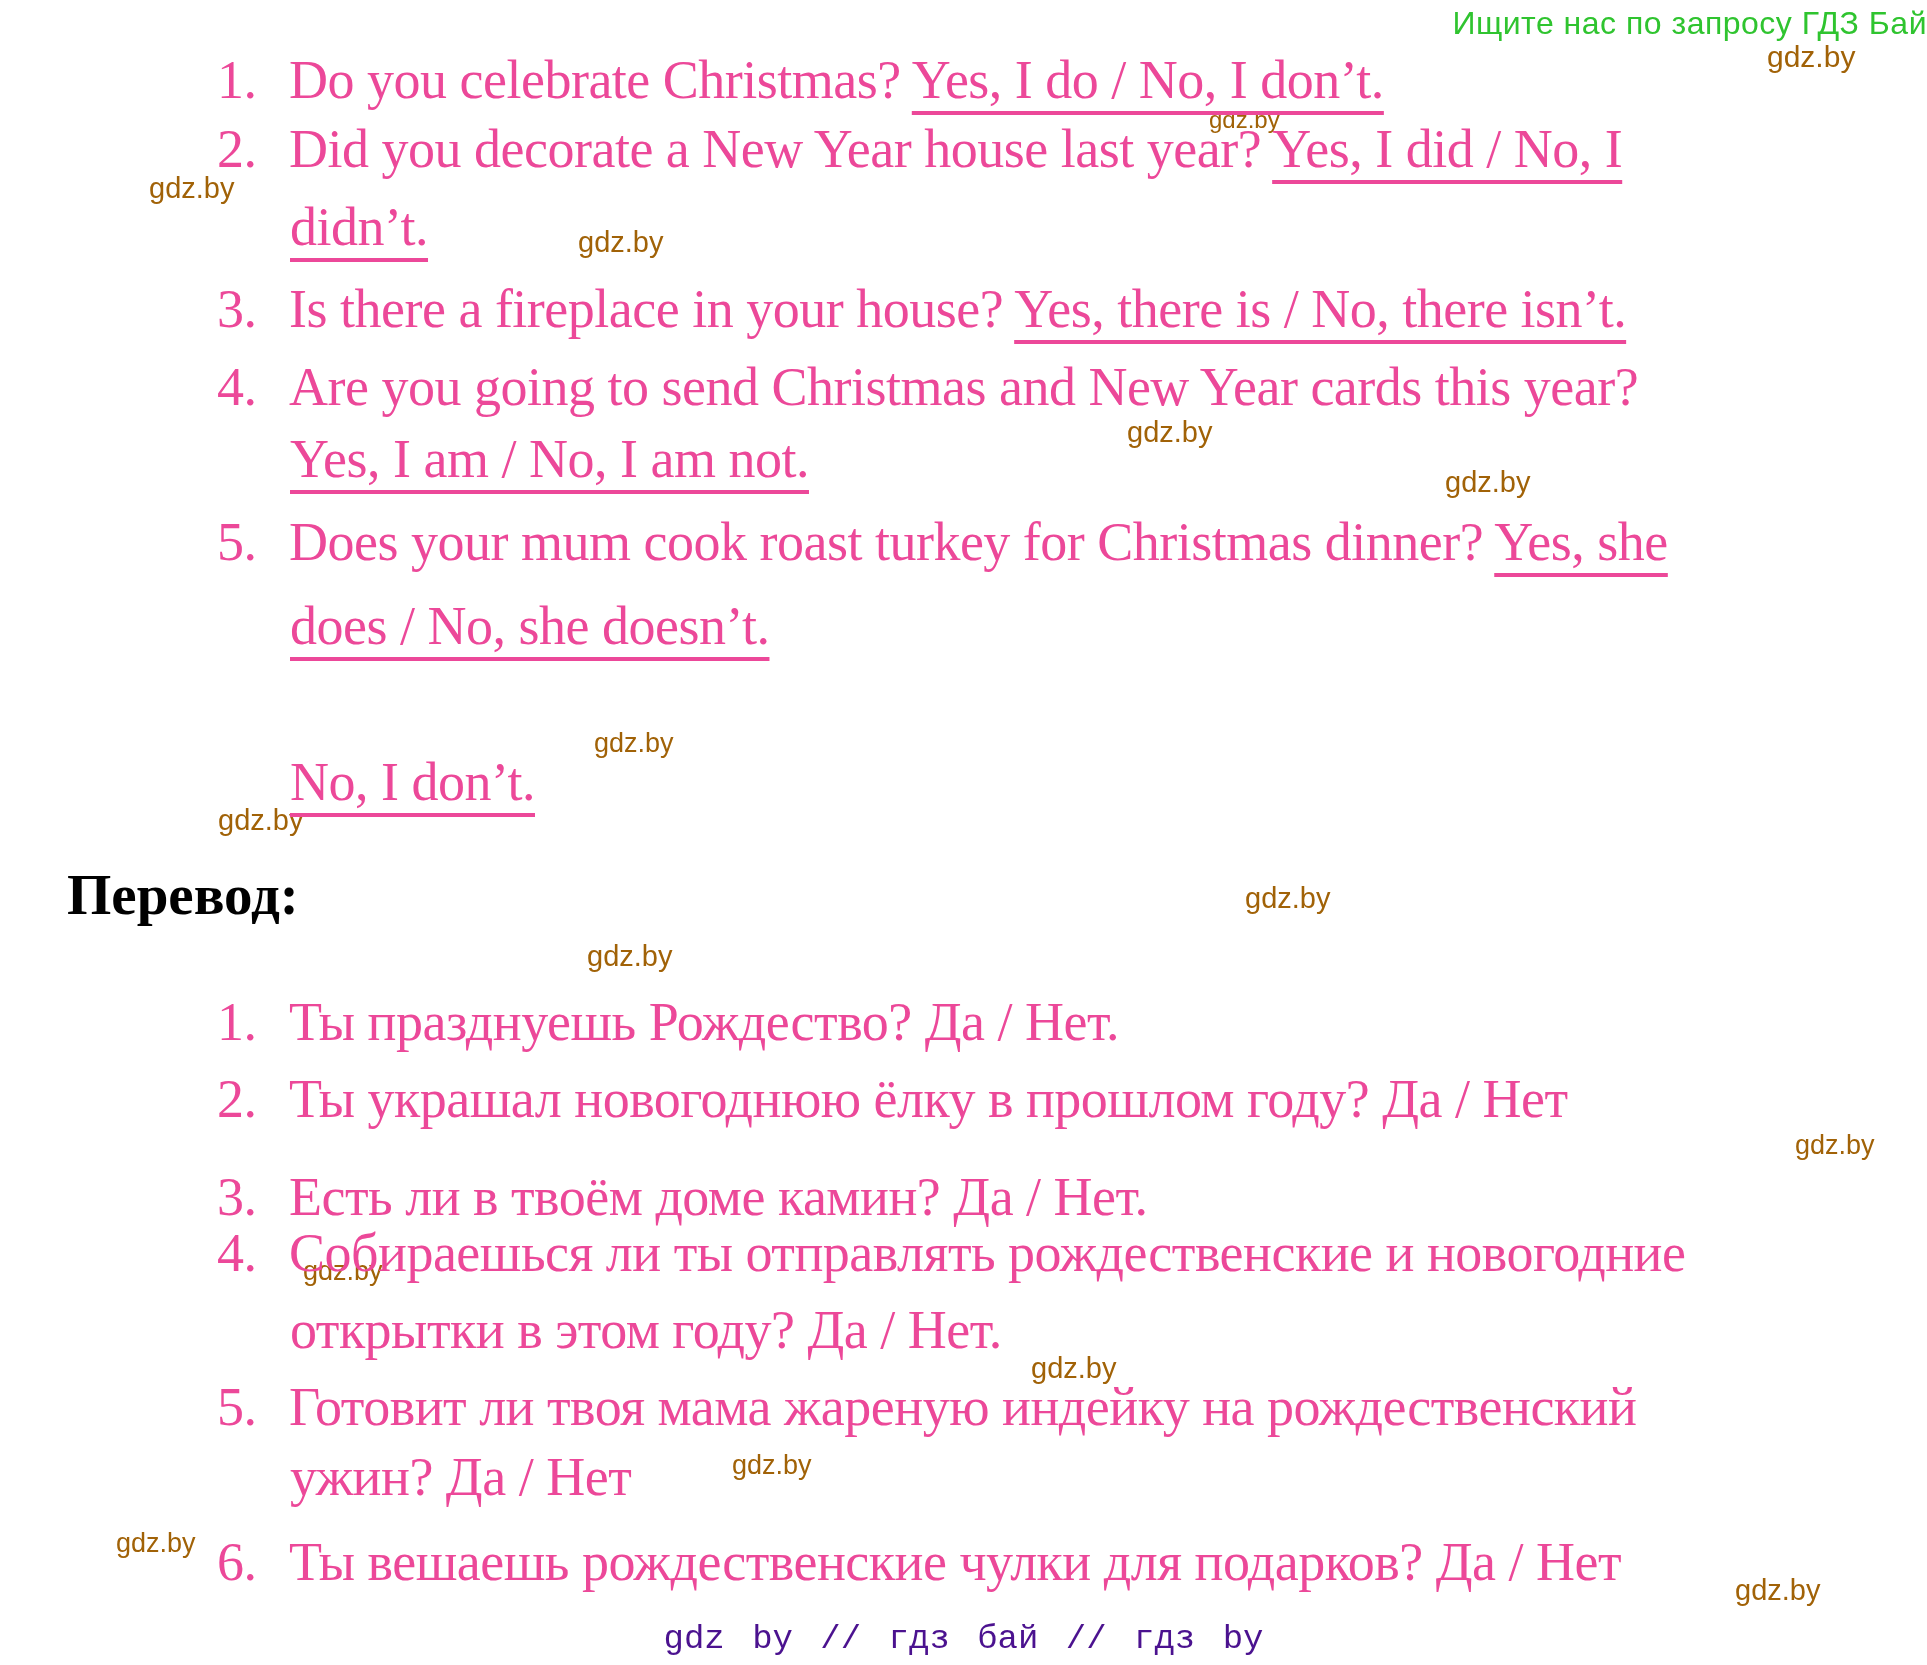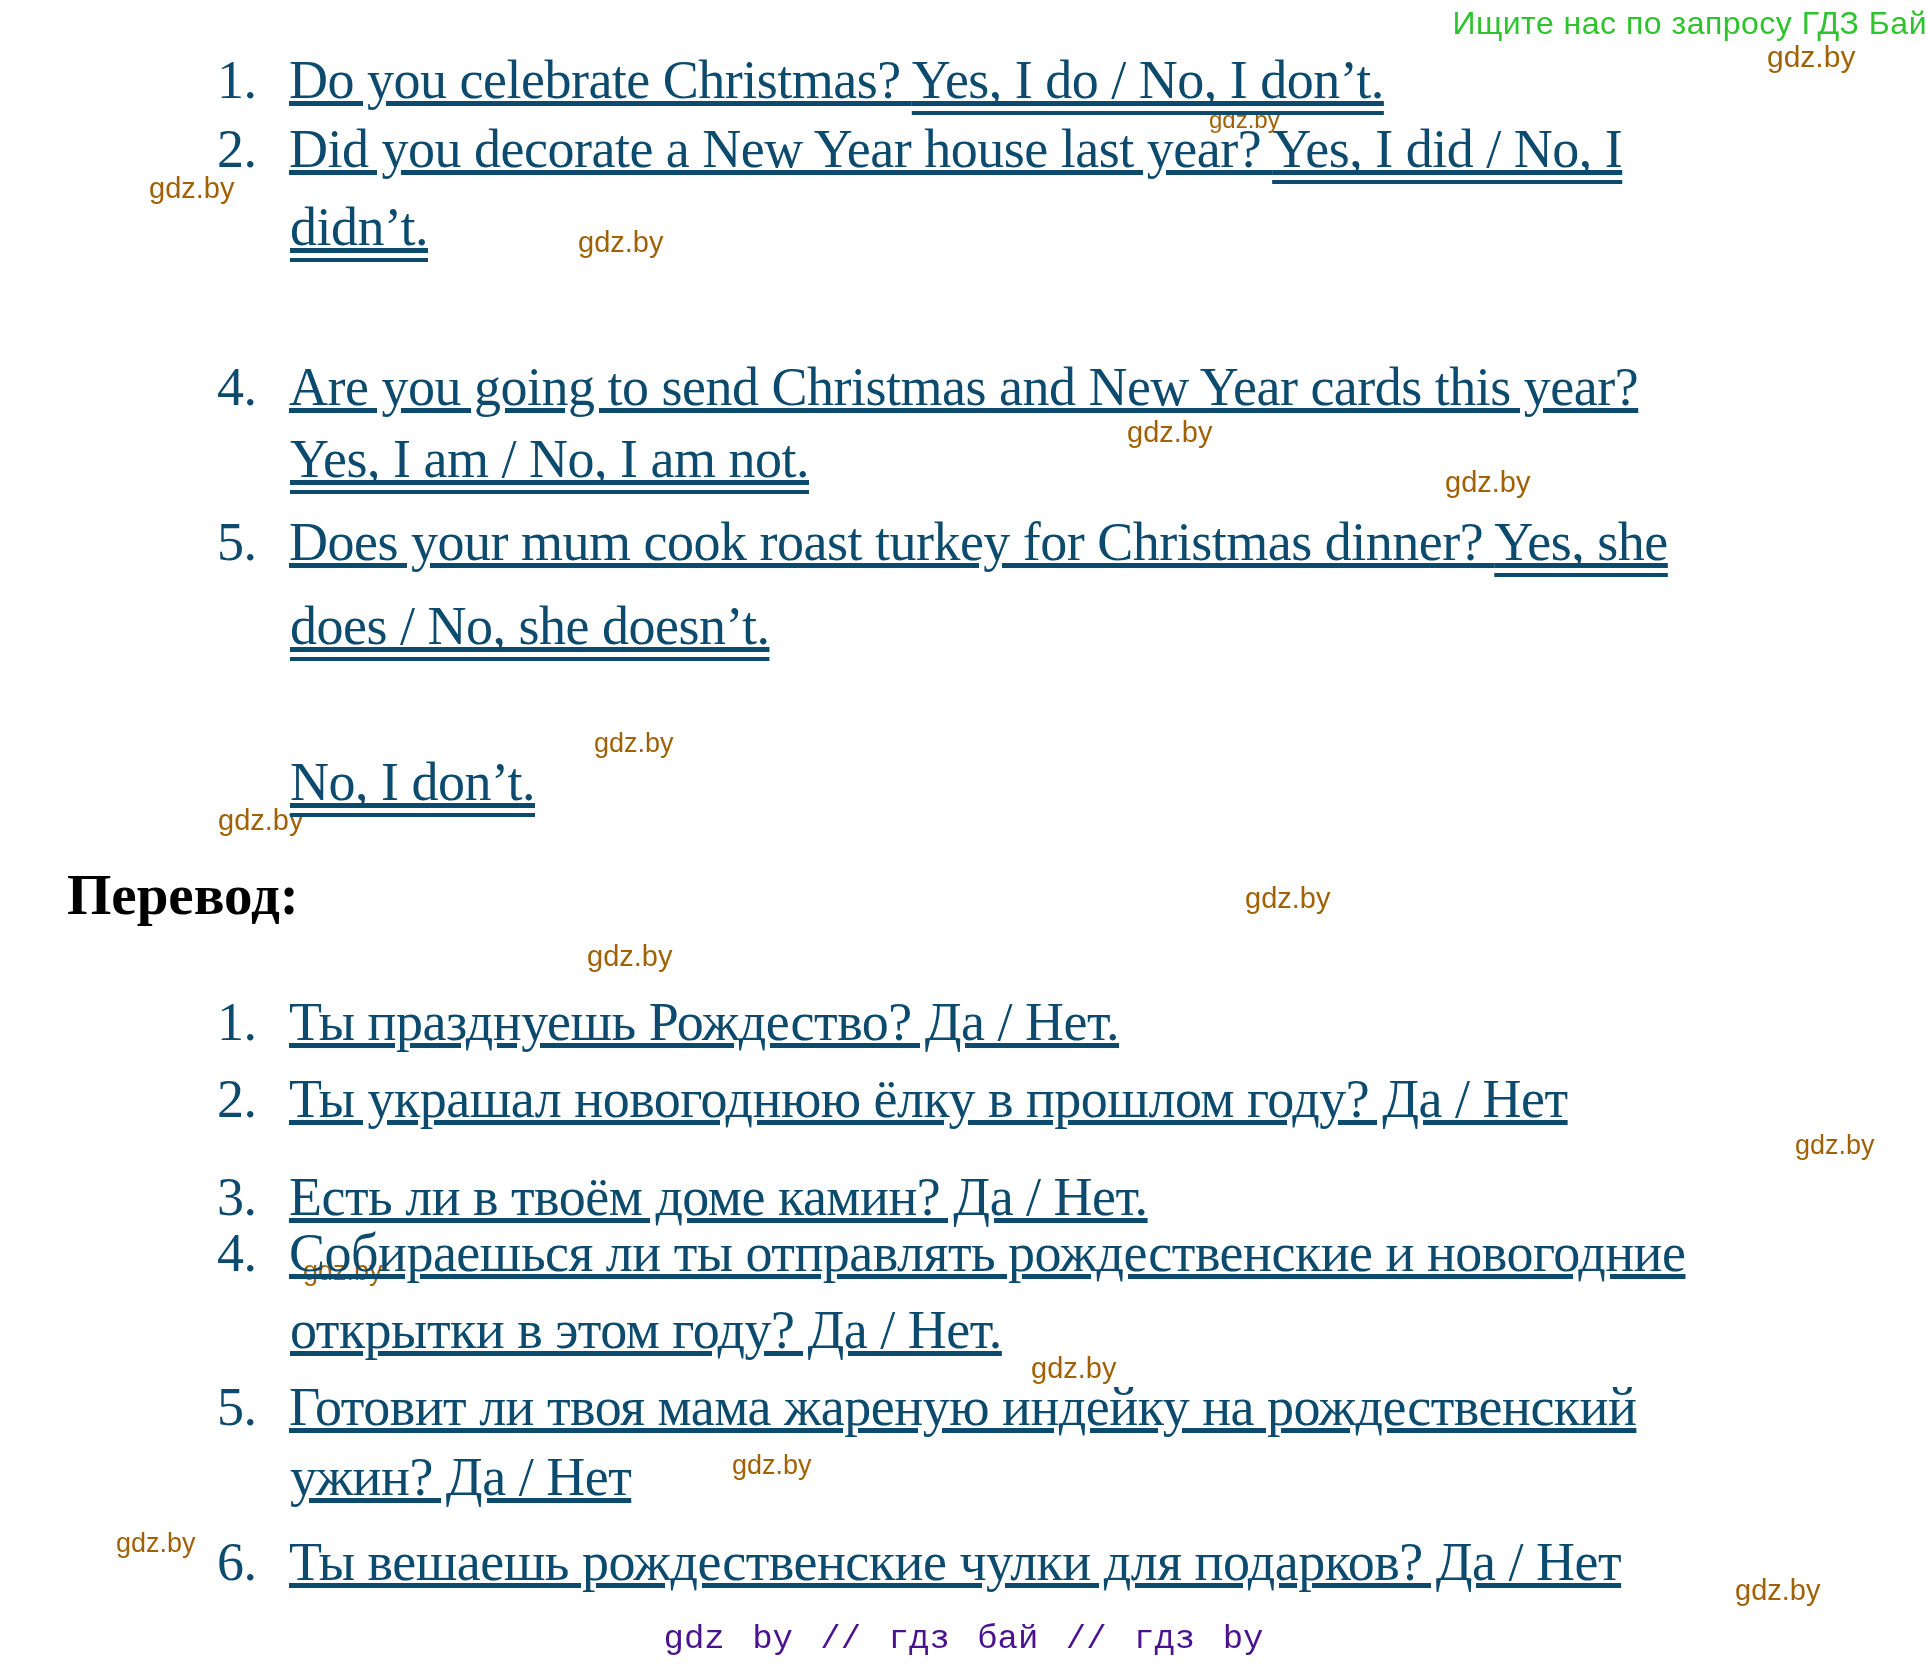--- a/index.html
+++ b/index.html
@@ -19,23 +19,22 @@
     font-size: 32px;
     letter-spacing: 0.5px;
     color: #2fc42f;
   }
   .line {
     position: absolute;
     white-space: nowrap;
     font-family: "Liberation Serif", serif;
     font-size: 54px;
     line-height: 1;
-    color: #0c4a6e;
+    color: #ec4899;
     letter-spacing: -0.5px;
-    text-decoration: underline;
   }
   .num { display: inline-block; width: 72px; }
   .ans {
     text-decoration: underline;
     text-decoration-thickness: 4px;
     text-underline-offset: 13px;
     text-decoration-skip-ink: none;
   }
   .heading {
     position: absolute;
@@ -89,20 +88,21 @@
   <div class="wm mid" style="top:1452px;left:732px">gdz.by</div>
   <div class="wm mid" style="top:1530px;left:116px">gdz.by</div>
   <div class="wm" style="top:1576px;left:1735px">gdz.by</div>
 
   <div class="line" style="top:53px;left:217px"><span class="num">1.</span><span>Do you celebrate Christmas? </span><span class="ans">Yes, I do / No, I don’t.</span></div>
 
   <div class="line" style="top:122px;left:217px"><span class="num">2.</span><span>Did you decorate a New Year house last year? </span><span class="ans">Yes, I did / No, I</span></div>
 
   <div class="line" style="top:200px;left:290px"><span class="ans">didn’t.</span></div>
 
+  <div class="line" style="top:282px;left:217px"><span class="num">3.</span><span>Is there a fireplace in your house? </span><span class="ans">Yes, there is / No, there isn’t.</span></div>
 
   <div class="line" style="top:360px;left:217px"><span class="num">4.</span><span>Are you going to send Christmas and New Year cards this year?</span></div>
 
   <div class="line" style="top:432px;left:290px"><span class="ans">Yes, I am / No, I am not.</span></div>
 
   <div class="line" style="top:515px;left:217px"><span class="num">5.</span><span>Does your mum cook roast turkey for Christmas dinner? </span><span class="ans">Yes, she</span></div>
 
   <div class="line" style="top:599px;left:290px"><span class="ans">does / No, she doesn’t.</span></div>
 
 

